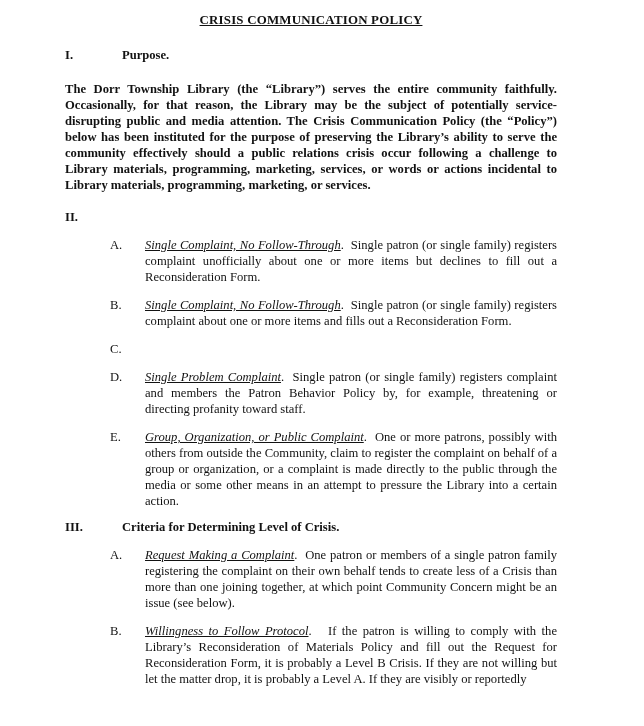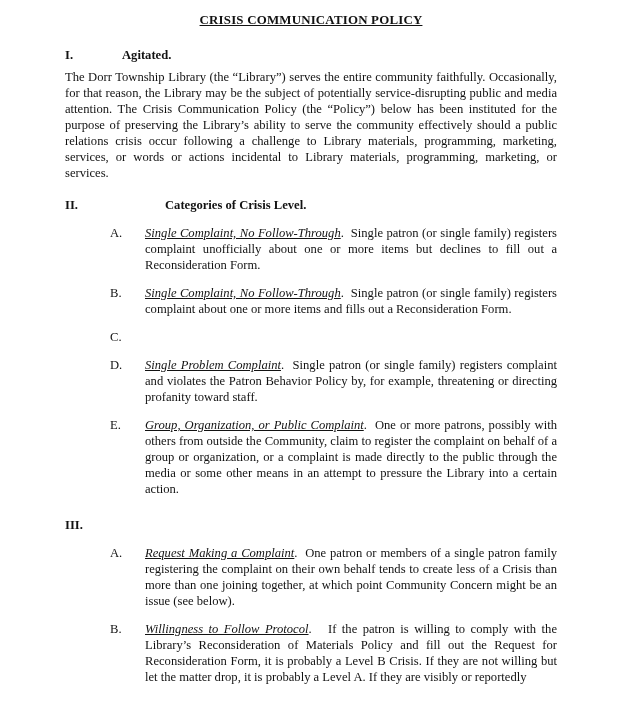--- a/index.html
+++ b/index.html
@@ -19,81 +19,82 @@
     font-size: 12.9px;
     font-weight: bold;
     text-align: center;
     text-decoration: underline;
     line-height: 16px;
     letter-spacing: 0.2px;
   }
   .sec-head { display: flex; font-weight: bold; }
   .sec-head .num { flex: 0 0 57px; }
   .sec-purpose    .sec-head { margin-top: 19px; }
-  .sec-categories .sec-head { margin-top: 16px; gap: 43px; }
-  .sec-criteria   .sec-head { margin-top: 20px; }
+  .sec-categories .sec-head { margin-top: 16px; }
+  .sec-criteria   .sec-head { margin-top: 10px; }
   .para {
-    margin-top: 6px;
+    margin-top: 18px;
     text-align: justify;
+    font-weight: bold;
   }
   .item { display: flex; margin-top: 12px; }
   .item .letter { flex: 0 0 35px; margin-left: 45px; }
   .item-body { flex: 1; text-align: justify; }
   .term { text-decoration: underline; font-style: italic; }
   .it { }
 </style>
 </head>
 <body>
 
 <div class="page">
 
   <h1 class="doc-title">CRISIS COMMUNICATION POLICY</h1>
 
   <section class="sec-purpose">
     <div class="sec-head">
         <span class="num">I.</span>
-        <span class="sec-title">Agitated.</span>
+        <span class="sec-title">Purpose.</span>
       </div>
     <p class="para">The Dorr Township Library (the “Library”) serves the entire community faithfully. Occasionally, for that reason, the Library may be the subject of potentially service-disrupting public and media attention. The Crisis Communication Policy (the “Policy”) below has been instituted for the purpose of preserving the Library’s ability to serve the community effectively should a public relations crisis occur following a challenge to Library materials, programming, marketing, services, or words or actions incidental to Library materials, programming, marketing, or services.</p>
   </section>
 
   <section class="sec-categories">
     <div class="sec-head">
         <span class="num">II.</span>
-        <span class="sec-title">Categories of Crisis Level.</span>
       </div>
 
     <div class="item">
         <span class="letter">A.</span>
         <p class="item-body"><span class="term">Single Complaint, No Follow-Through</span><span>.&nbsp; </span><span>Single patron (or single family) registers complaint unofficially about one or more items but declines to fill out a Reconsideration Form.</span><span class="it"></span><span></span></p>
       </div>
 
     <div class="item">
         <span class="letter">B.</span>
         <p class="item-body"><span class="term">Single Complaint, No Follow-Through</span><span>.&nbsp; </span><span>Single patron (or single family) registers complaint about one or more items and fills out a Reconsideration Form.</span><span class="it"></span><span></span></p>
       </div>
 
     <div class="item">
         <span class="letter">C.</span>
       </div>
 
     <div class="item">
         <span class="letter">D.</span>
-        <p class="item-body"><span class="term">Single Problem Complaint</span><span>.&nbsp; </span><span>Single patron (or single family) registers complaint and violates the Patron Behavior Policy by, for example, threatening or directing profanity toward staff.</span><span class="it"></span><span></span></p>
+        <p class="item-body"><span class="term">Single Problem Complaint</span><span>.&nbsp; </span><span>Single patron (or single family) registers complaint and members the Patron Behavior Policy by, for example, threatening or directing profanity toward staff.</span><span class="it"></span><span></span></p>
       </div>
 
     <div class="item">
         <span class="letter">E.</span>
         <p class="item-body"><span class="term">Group, Organization, or Public Complaint</span><span>.&nbsp; </span><span>One or more patrons, possibly with others from outside the Community, claim to register the complaint on behalf of a group or organization, </span><span class="it">or</span><span> a complaint is made directly to the public through the media or some other means in an attempt to pressure the Library into a certain action.</span></p>
       </div>
   </section>
 
   <section class="sec-criteria">
     <div class="sec-head">
         <span class="num">III.</span>
+        <span class="sec-title">Criteria for Determining Level of Crisis.</span>
       </div>
 
     <div class="item">
         <span class="letter">A.</span>
         <p class="item-body"><span class="term">Request Making a Complaint</span><span>.&nbsp; </span><span>One patron or members of a single patron family registering the complaint on their own behalf tends to create less of a Crisis than more than one joining together, at which point Community Concern might be an issue (see below).</span><span class="it"></span><span></span></p>
       </div>
 
     <div class="item">
         <span class="letter">B.</span>
         <p class="item-body"><span class="term">Willingness to Follow Protocol</span><span>.&nbsp;&nbsp; </span><span>If the patron is willing to comply with the Library’s Reconsideration of Materials Policy and fill out the Request for Reconsideration Form, it is probably a Level B Crisis. If they are not willing but let the matter drop, it is probably a Level A. If they are visibly or reportedly</span><span class="it"></span><span></span></p>

